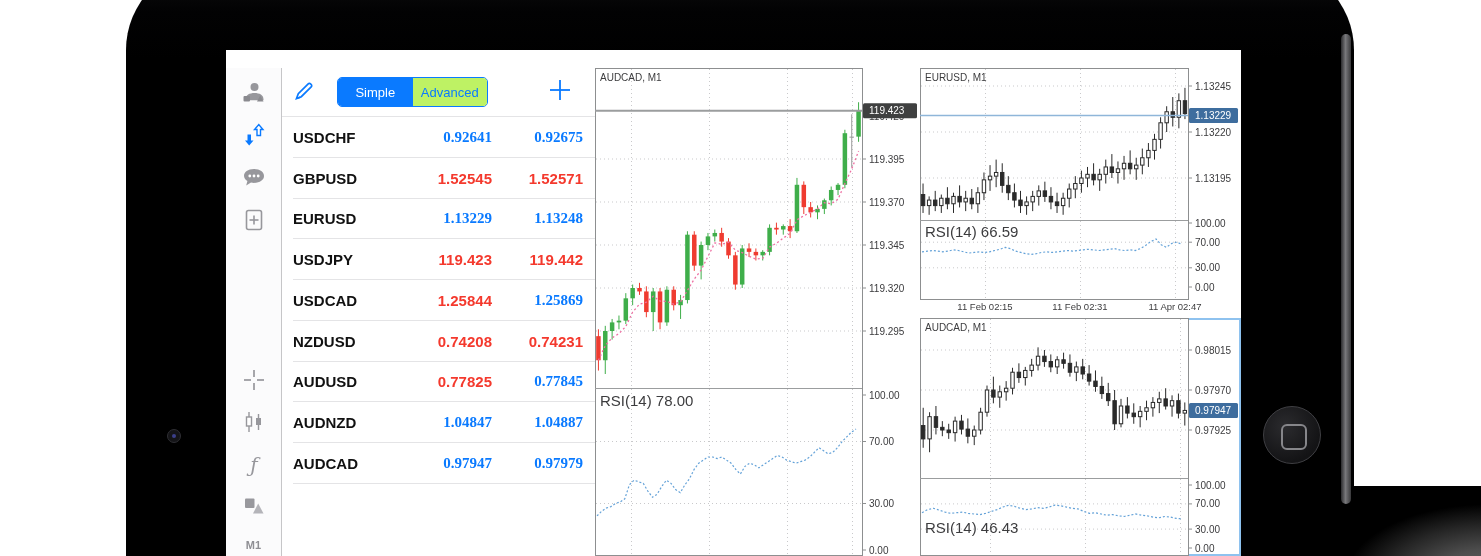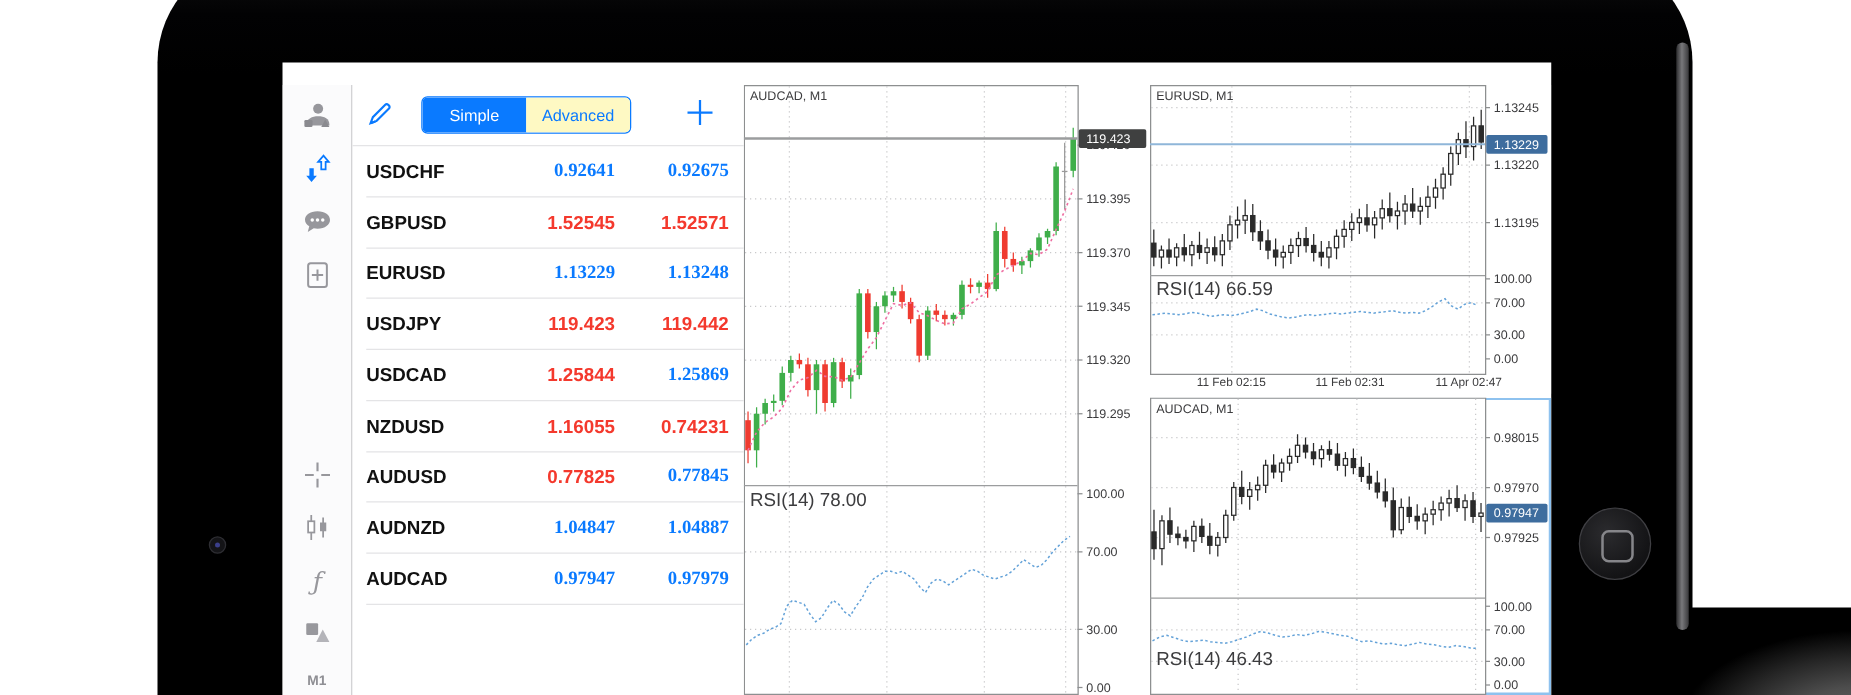--- a/index.html
+++ b/index.html
@@ -30,23 +30,23 @@
   .batt .fill{position:absolute;left:1px;top:1px;bottom:1px;width:46%;background:#2c2c2e;}
   .batt:after{content:"";position:absolute;right:-3px;top:2.5px;width:2px;height:4px;background:#48484b;border-radius:0 1px 1px 0;}
   
   .rail{position:absolute;left:0;top:18px;width:56px;height:488px;background:#fbfbfc;border-right:1px solid #c6c6c8;box-sizing:border-box;}
   .rit{position:absolute;left:0;width:55px;height:34px;display:flex;align-items:center;justify-content:center;}
   .tf-label{position:absolute;left:0;width:55px;top:471px;text-align:center;font-size:11px;font-weight:bold;color:#8f8f94;}
   
   .quotes{position:absolute;left:56px;top:18px;width:313px;height:488px;background:#fff;}
   .qhead{position:absolute;left:0;top:0;width:100%;height:48px;}
   .pencil-btn{position:absolute;left:8px;top:11px;width:28px;height:28px;display:flex;align-items:center;justify-content:center;}
-  .seg{position:absolute;left:55px;top:9px;width:168px;height:30px;border:1px solid #0a7aff;border-radius:5px;
+  .seg{position:absolute;left:55px;top:9px;width:151px;height:30px;border:1px solid #0a7aff;border-radius:5px;
        display:flex;overflow:hidden;box-sizing:border-box;}
-  .seg div{flex:1;display:flex;align-items:center;justify-content:center;font-size:13px;color:#0a7aff;background:#fef9c3;}
+  .seg div{flex:1;display:flex;align-items:center;justify-content:center;font-size:13px;color:#0a7aff;background:#bef264;}
   .seg div.sel{background:#0a7aff;color:#fff;}
   .plus-btn{position:absolute;left:263px;top:9px;width:30px;height:30px;display:flex;align-items:center;justify-content:center;}
   .qlist{position:absolute;left:0;top:48px;width:100%;border-top:1px solid #e4e4e6;}
   .qrow{position:relative;height:40.75px;display:flex;align-items:center;box-sizing:border-box;}
   .qrow:after{content:"";position:absolute;left:11px;right:0;bottom:0;height:1px;background:#e4e4e6;}
   .qsym{flex:1;padding-left:11px;font-size:15px;font-weight:bold;color:#111;}
   .qbid{width:100px;text-align:right;font-size:15px;font-weight:bold;}
   .qask{width:103px;text-align:right;font-size:15px;font-weight:bold;padding-right:12px;box-sizing:border-box;}
   .c-blue{color:#0a7aff;font-family:Liberation Serif, serif;} .c-red{color:#f4392d;}
   
@@ -201,21 +201,21 @@
             <div class="qbid c-red">119.423</div>
             <div class="qask c-red">119.442</div>
           </div>
           <div class="qrow">
             <div class="qsym">USDCAD</div>
             <div class="qbid c-red">1.25844</div>
             <div class="qask c-blue">1.25869</div>
           </div>
           <div class="qrow">
             <div class="qsym">NZDUSD</div>
-            <div class="qbid c-red">1.16055</div>
+            <div class="qbid c-red">0.74208</div>
             <div class="qask c-red">0.74231</div>
           </div>
           <div class="qrow">
             <div class="qsym">AUDUSD</div>
             <div class="qbid c-red">0.77825</div>
             <div class="qask c-blue">0.77845</div>
           </div>
           <div class="qrow">
             <div class="qsym">AUDNZD</div>
             <div class="qbid c-blue">1.04847</div>

